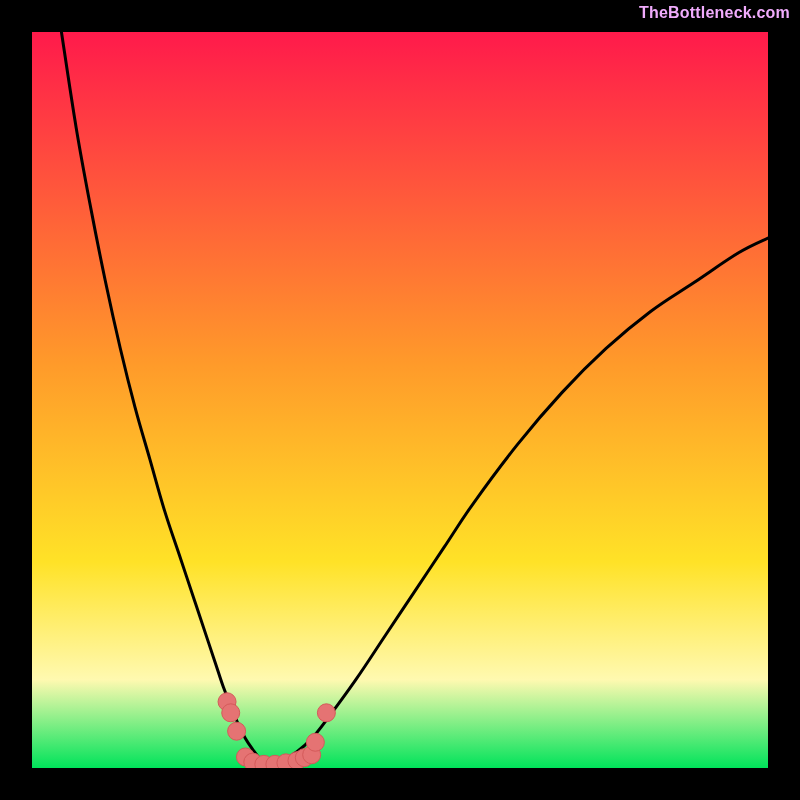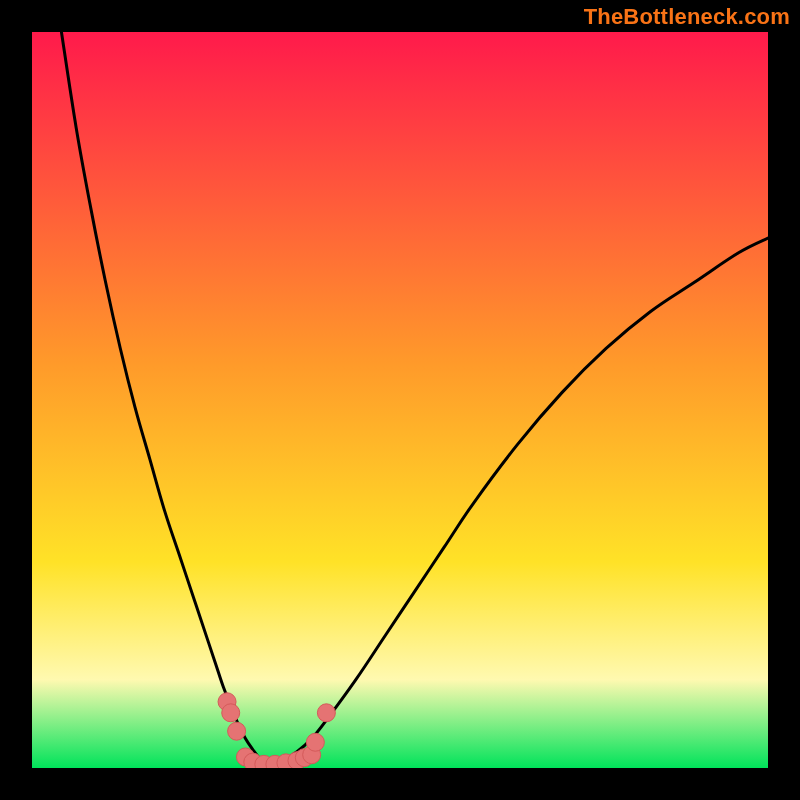--- a/index.html
+++ b/index.html
@@ -28,23 +28,23 @@
   .plot svg {
     display: block;
     width: 736px;
     height: 736px;
   }
   .watermark {
     position: absolute;
     top: 4px;
     right: 10px;
     font-family: Arial, Helvetica, sans-serif;
-    font-size: 22px;
+    font-size: 16px;
     font-weight: 600;
-    color: #f97316;
+    color: #f0abfc;
     letter-spacing: 0.2px;
   }
 </style>
 </head>
 <body>
 
 <div class="frame">
   <div class="plot">
     <svg viewBox="0 0 736 736">
       <defs>

